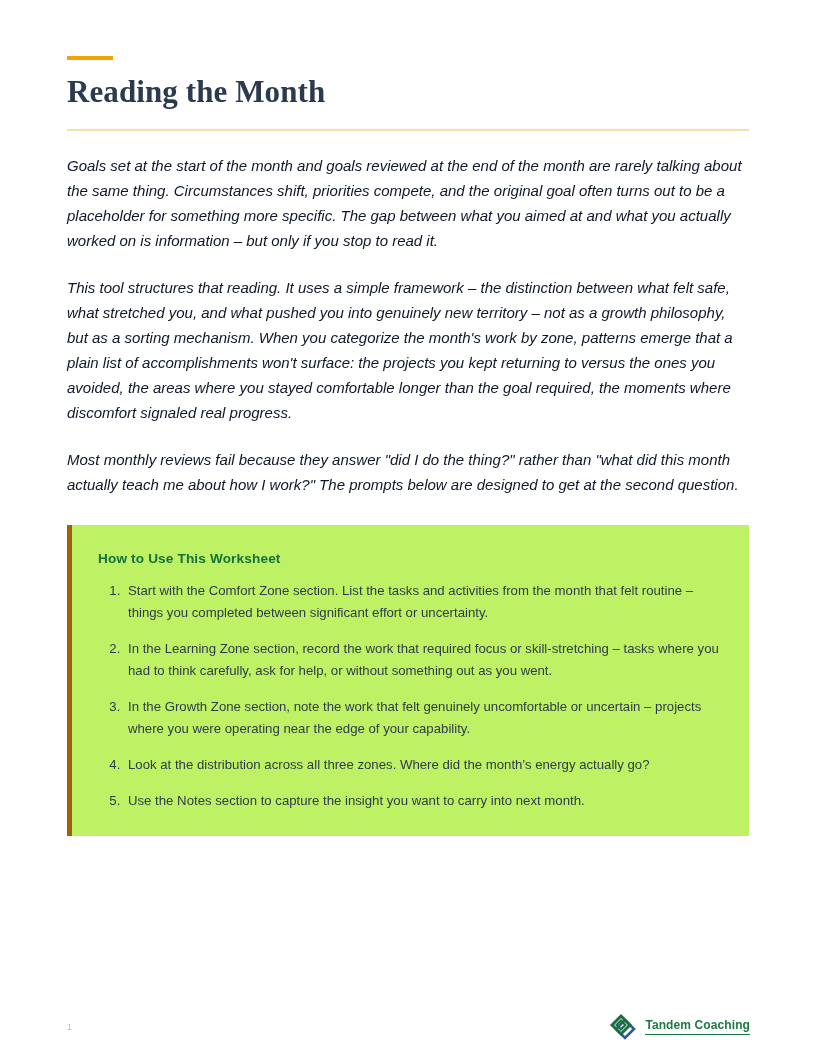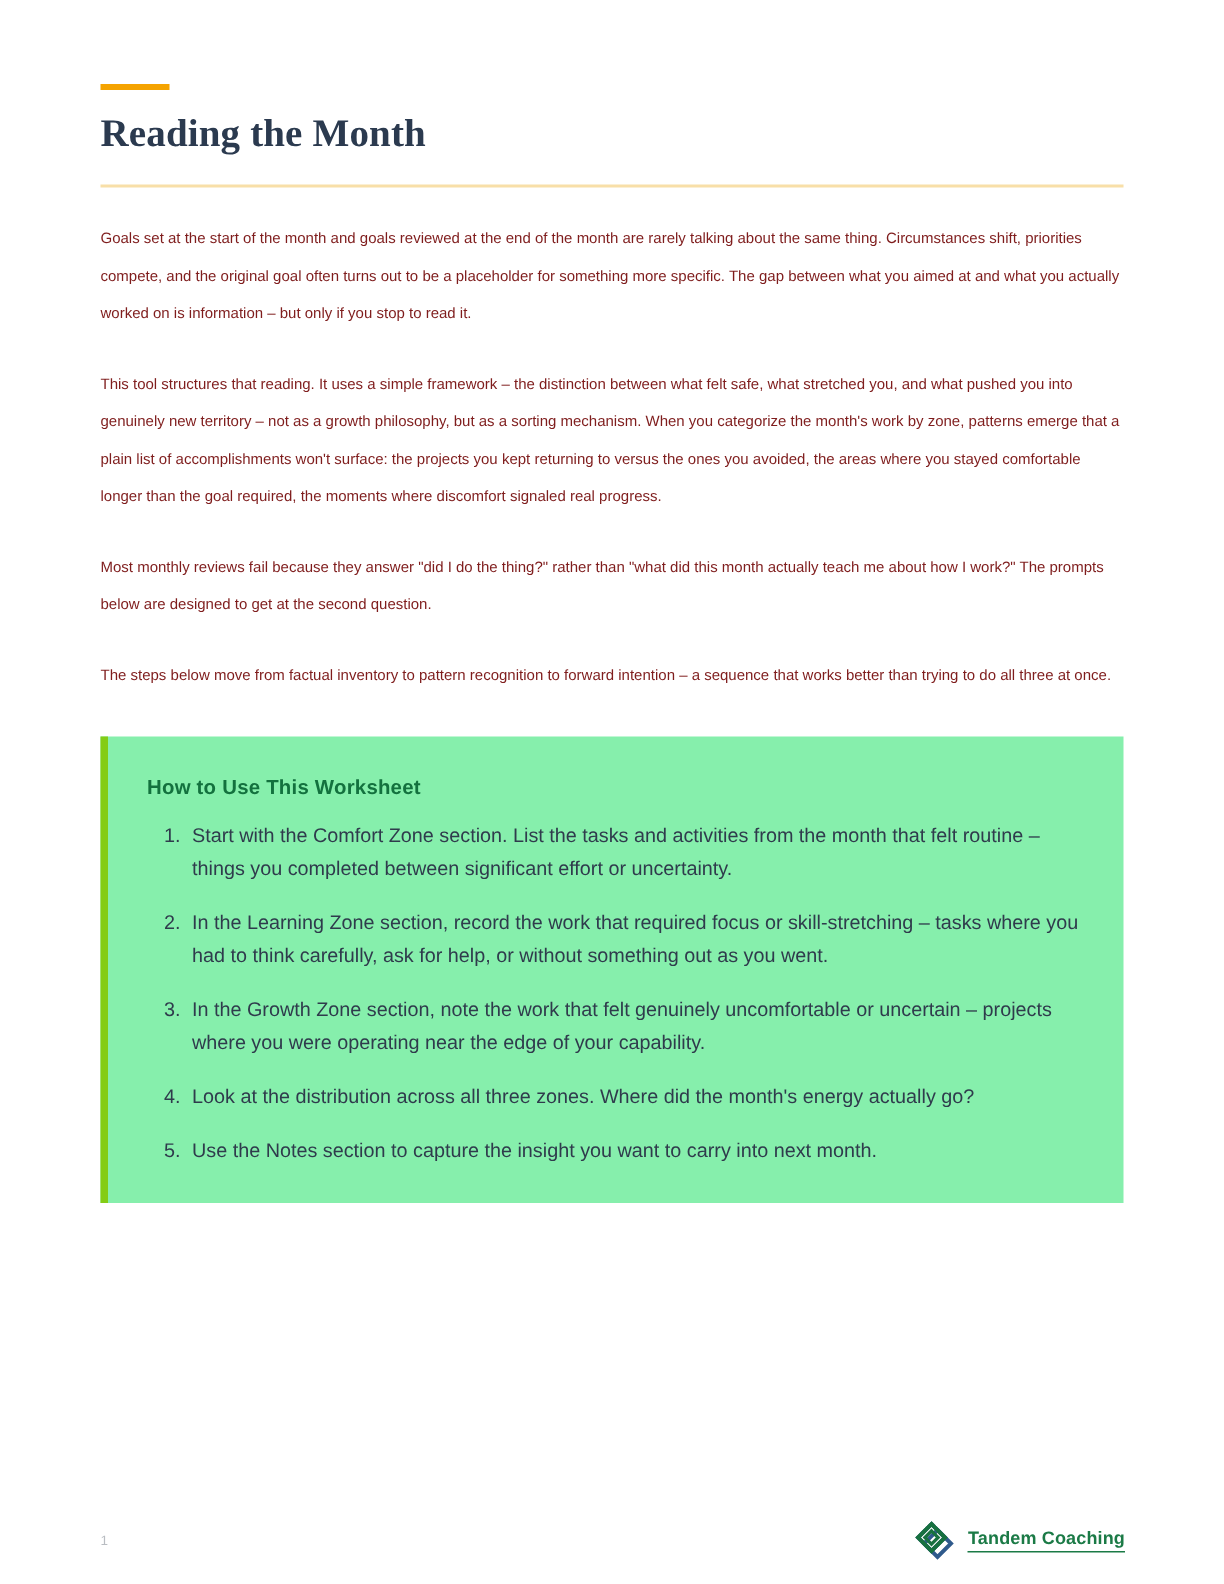--- a/index.html
+++ b/index.html
@@ -36,54 +36,55 @@
     margin-top: 56px;
     width: 46px;
     height: 4px;
     background: #F5A300;
   }
 
   .page-title {
     margin: 14px 0 0 0;
     font-family: "Liberation Serif", serif;
     font-weight: 700;
-    font-size: 26px;
+    font-size: 31px;
     line-height: 1.18;
     letter-spacing: 0.1px;
     color: #2B3A4F;
   }
 
   .title-rule {
     margin-top: 18px;
     width: 682px;
     height: 2px;
     background: #F8DFA8;
   }
 
   
   .body-copy {
     margin-top: 22px;
   }
   .body-copy p {
     margin: 0 0 22px 0;
-    font-size: 10px;
+    font-size: 15px;
     line-height: 25px;
-    color: #7f1d1d;
+    color: #0f172a;
+    font-style: italic;
   }
   .body-copy p:last-child {
     margin-bottom: 0;
   }
 
   
   .callout {
     margin-top: 28px;
     width: 682px;
     box-sizing: border-box;
-    background: #86efac;
-    border-left: 5px solid #84cc16;
+    background: #bef264;
+    border-left: 5px solid #a16207;
     padding: 26px 30px 24px 26px;
   }
 
   .callout-title {
     margin: 0 0 14px 0;
     font-size: 13.6px;
     font-weight: 700;
     color: #13713E;
     letter-spacing: 0.15px;
   }
@@ -156,21 +157,20 @@
     <div class="accent-bar"></div>
 
     <h1 class="page-title">Reading the Month</h1>
 
     <div class="title-rule"></div>
 
     <div class="body-copy">
       <p>Goals set at the start of the month and goals reviewed at the end of the month are rarely talking about the same thing. Circumstances shift, priorities compete, and the original goal often turns out to be a placeholder for something more specific. The gap between what you aimed at and what you actually worked on is information – but only if you stop to read it.</p>
       <p>This tool structures that reading. It uses a simple framework – the distinction between what felt safe, what stretched you, and what pushed you into genuinely new territory – not as a growth philosophy, but as a sorting mechanism. When you categorize the month's work by zone, patterns emerge that a plain list of accomplishments won't surface: the projects you kept returning to versus the ones you avoided, the areas where you stayed comfortable longer than the goal required, the moments where discomfort signaled real progress.</p>
       <p>Most monthly reviews fail because they answer "did I do the thing?" rather than "what did this month actually teach me about how I work?" The prompts below are designed to get at the second question.</p>
-      <p>The steps below move from factual inventory to pattern recognition to forward intention – a sequence that works better than trying to do all three at once.</p>
     </div>
 
     <div class="callout">
       <div class="callout-title">How to Use This Worksheet</div>
       <ol class="callout-list">
         <li>Start with the Comfort Zone section. List the tasks and activities from the month that felt routine – things you completed between significant effort or uncertainty.</li>
         <li>In the Learning Zone section, record the work that required focus or skill-stretching – tasks where you had to think carefully, ask for help, or without something out as you went.</li>
         <li>In the Growth Zone section, note the work that felt genuinely uncomfortable or uncertain – projects where you were operating near the edge of your capability.</li>
         <li>Look at the distribution across all three zones. Where did the month's energy actually go?</li>
         <li>Use the Notes section to capture the insight you want to carry into next month.</li>

